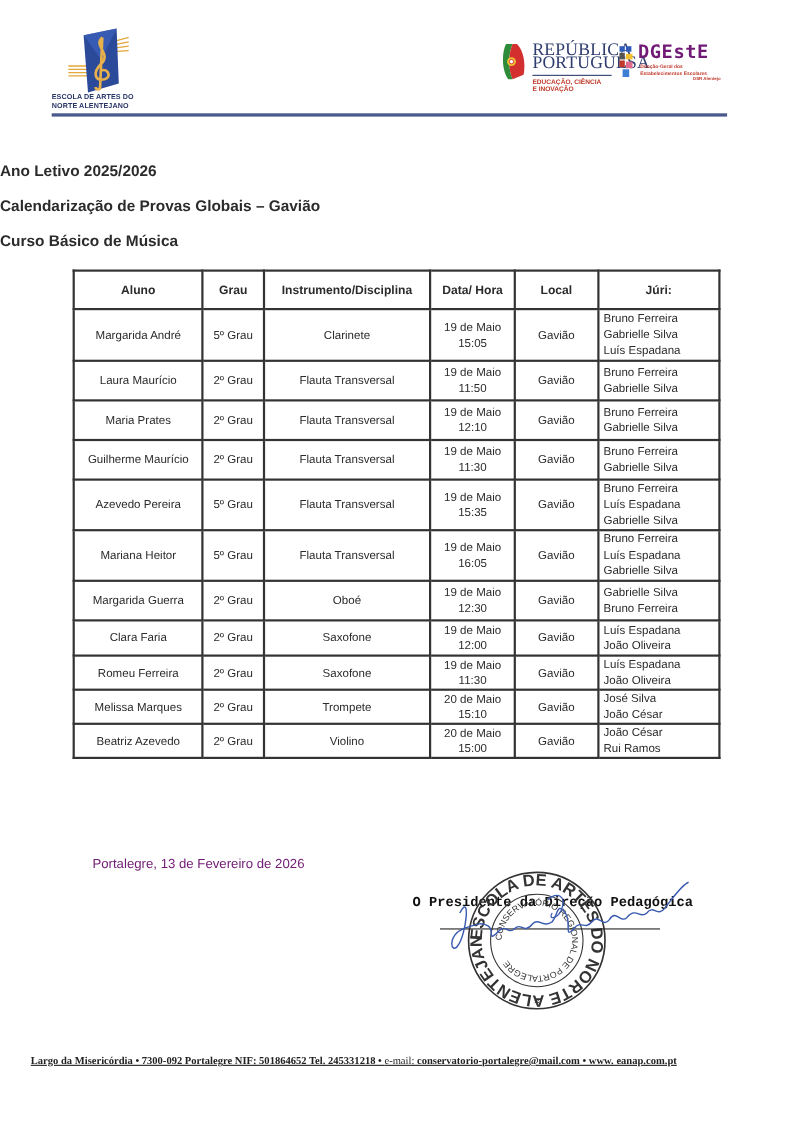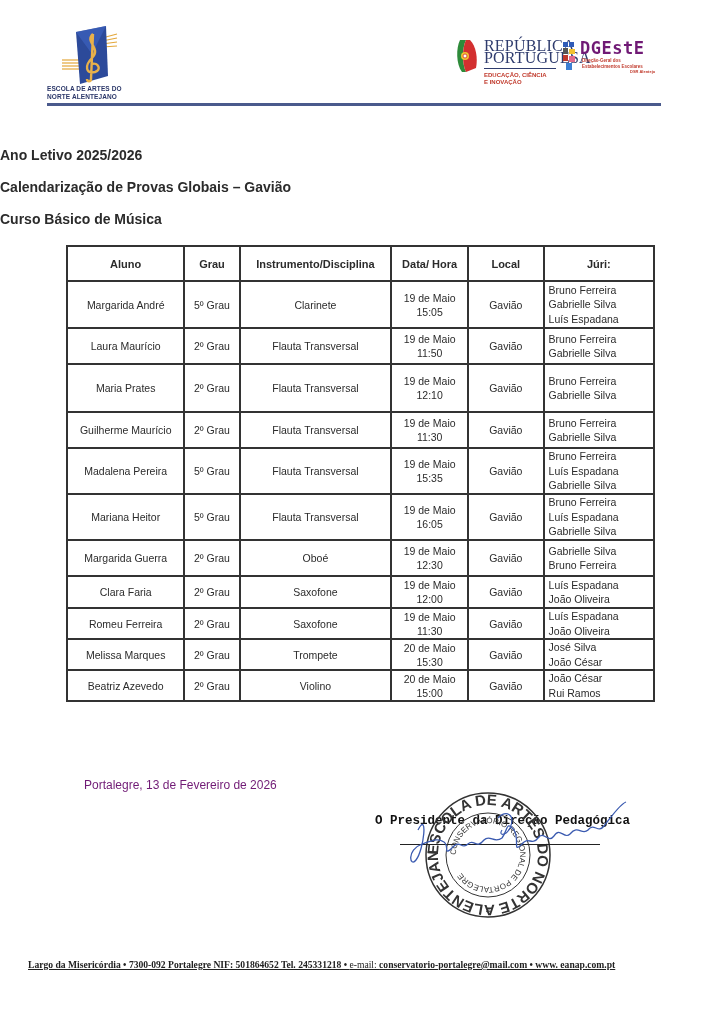--- a/index.html
+++ b/index.html
@@ -160,21 +160,21 @@
           <div>19 de Maio</div>
           <div>11:50</div>
         </td>
       <td>Gavião</td>
       <td class="juri">
           <div>Bruno Ferreira</div>
           <div>Gabrielle Silva</div>
         </td>
     </tr>
 
-    <tr style="height:48px">
+    <tr style="height:36px">
       <td>Maria Prates</td>
       <td>2º Grau</td>
       <td>Flauta Transversal</td>
       <td class="dt">
           <div>19 de Maio</div>
           <div>12:10</div>
         </td>
       <td>Gavião</td>
       <td class="juri">
           <div>Bruno Ferreira</div>
@@ -191,21 +191,21 @@
           <div>11:30</div>
         </td>
       <td>Gavião</td>
       <td class="juri">
           <div>Bruno Ferreira</div>
           <div>Gabrielle Silva</div>
         </td>
     </tr>
 
     <tr style="height:46px">
-      <td>Madalena Pereira</td>
+      <td>Azevedo Pereira</td>
       <td>5º Grau</td>
       <td>Flauta Transversal</td>
       <td class="dt">
           <div>19 de Maio</div>
           <div>15:35</div>
         </td>
       <td>Gavião</td>
       <td class="juri">
           <div>Bruno Ferreira</div>
           <div>Luís Espadana</div>
@@ -273,21 +273,21 @@
           <div>João Oliveira</div>
         </td>
     </tr>
 
     <tr style="height:31px">
       <td>Melissa Marques</td>
       <td>2º Grau</td>
       <td>Trompete</td>
       <td class="dt">
           <div>20 de Maio</div>
-          <div>15:30</div>
+          <div>15:10</div>
         </td>
       <td>Gavião</td>
       <td class="juri">
           <div>José Silva</div>
           <div>João César</div>
         </td>
     </tr>
 
     <tr style="height:31px">
       <td>Beatriz Azevedo</td>

